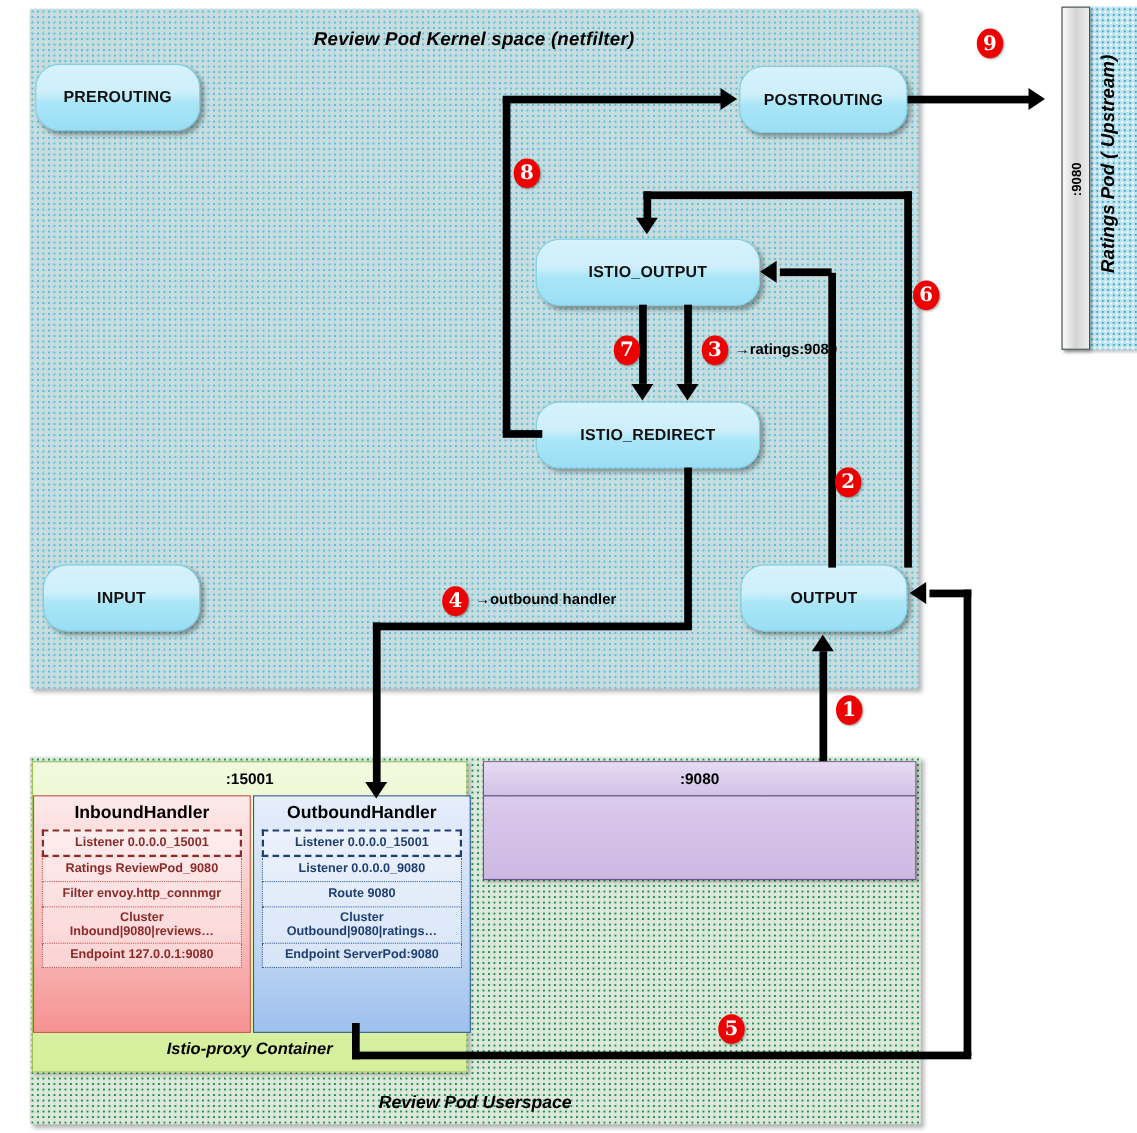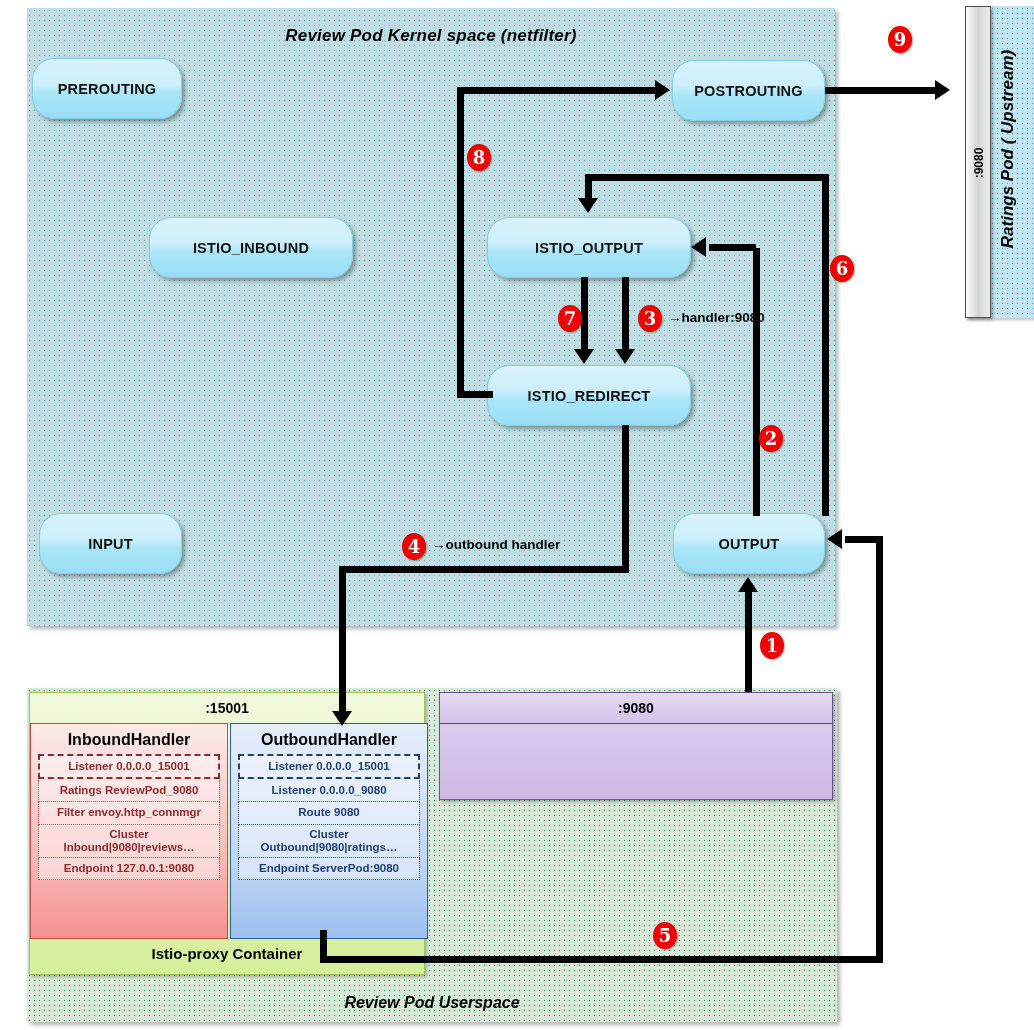--- a/index.html
+++ b/index.html
@@ -91,21 +91,21 @@
     padding-left:44px;
   }
   .proxy-port{
     position:absolute;left:0;top:0;width:100%;height:30px;
     display:flex;align-items:center;justify-content:center;
     font-size:14px;font-weight:bold;color:#000;
   }
   .proxy-caption{
     position:absolute;left:0;bottom:4px;width:100%;height:34px;
     display:flex;align-items:center;justify-content:center;
-    font-size:15px;font-weight:bold;color:#000;
+    font-size:15px;font-weight:bold;font-style:italic;color:#000;
   }
   .handler{
     position:absolute;top:30px;width:198px;height:216px;
     box-sizing:border-box;padding:4px 5px;
   }
   .handler-in{
     left:0px;
     background:linear-gradient(to bottom,#fdeaea 0%,#f9b9b9 62%,#f69292 100%);
     border:1px solid #c0504d;
   }
@@ -185,23 +185,20 @@
   </div>
 
   <div class="userspace-panel">
     <div class="userspace-title">Review Pod Userspace</div>
   </div>
 
   <div class="chain" style="left:15px;top:58px;width:150px;height:61px;">
     <span>PREROUTING</span>
   </div>
 
-  <div class="chain" style="left:132px;top:217px;width:204px;height:61px;">
-    <span>ISTIO_INBOUND</span>
-  </div>
 
 
   <div class="chain" style="left:22px;top:513px;width:143px;height:61px;">
     <span>INPUT</span>
   </div>
 
   <div class="chain" style="left:655px;top:60px;width:153px;height:61px;">
     <span>POSTROUTING</span>
   </div>
 
@@ -294,16 +291,16 @@
   <div class="step" style="left:743px;top:632px;">1</div>
   <div class="step" style="left:742px;top:425px;">2</div>
   <div class="step" style="left:621px;top:305px;">3</div>
   <div class="step" style="left:385px;top:533px;">4</div>
   <div class="step" style="left:636px;top:922px;">5</div>
   <div class="step" style="left:813px;top:255px;">6</div>
   <div class="step" style="left:541px;top:305px;">7</div>
   <div class="step" style="left:450px;top:144px;">8</div>
   <div class="step" style="left:871px;top:26px;">9</div>
 
-  <div class="note" style="left:651px;top:310px;">→handler:9080</div>
+  <div class="note" style="left:651px;top:310px;">→ratings:9080</div>
   <div class="note" style="left:415px;top:537px;">→outbound handler</div>
 
 </div>
 
 </body></html>

